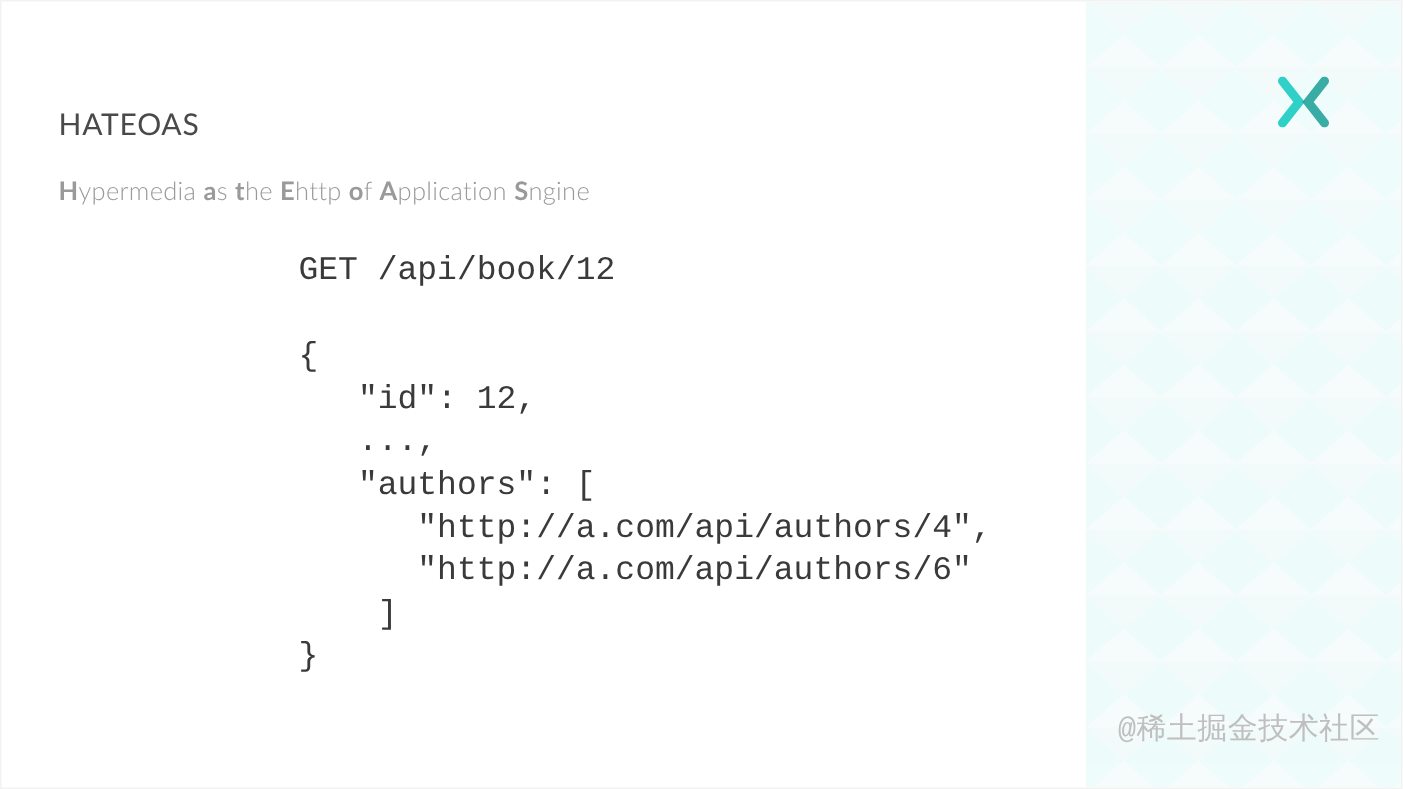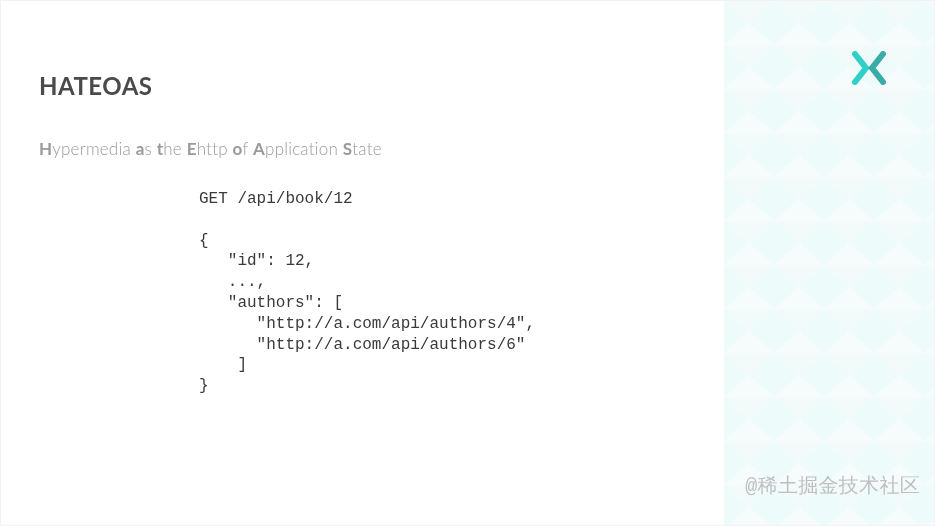--- a/index.html
+++ b/index.html
@@ -28,37 +28,37 @@
     width: 34px;
     height: 34px;
     z-index: 2;
   }
   .content {
     position: relative;
     padding: 70px 38px 0 38px;
     z-index: 1;
   }
   .title {
-    font-size: 24px;
+    font-size: 20px;
     color: #4a4a4a;
     letter-spacing: 0.5px;
-    margin-bottom: 38px;
-    font-weight: 700;
+    margin-bottom: 21px;
+    font-weight: 400;
   }
   .subtitle {
     font-size: 17px;
     color: #9a9a9a;
     font-weight: 300;
     letter-spacing: 0.2px;
   }
   .subtitle .b { font-weight: 700; }
   .code-block {
     margin: 30px 0 0 160px;
     font-family: "Consolas", "Menlo", "Courier New", monospace;
-    font-size: 16px;
+    font-size: 22px;
     line-height: 1.3;
     color: #3a3a3a;
     white-space: pre;
   }
   .watermark {
     position: absolute;
     right: 14px;
     bottom: 26px;
     font-size: 20px;
     color: #bfbfbf;
@@ -85,21 +85,21 @@
 <div class="logo">
   <svg viewBox="0 0 34 34">
     <path d="M3 3 L14 17 L3 31" stroke="#2fd0c8" stroke-width="6" fill="none" stroke-linecap="round"></path>
     <path d="M31 3 L20 17 L31 31" stroke="#1a9e96" stroke-width="6" fill="none" stroke-linecap="round" opacity="0.85"></path>
   </svg>
 </div>
 
 <div class="content">
   <h1 class="title">HATEOAS</h1>
   <p class="subtitle">
-    <span class="b">H</span><span>ypermedia </span><span class="b">a</span><span>s </span><span class="b">t</span><span>he </span><span class="b">E</span><span>http </span><span class="b">o</span><span>f </span><span class="b">A</span><span>pplication </span><span class="b">S</span><span>tate</span>
+    <span class="b">H</span><span>ypermedia </span><span class="b">a</span><span>s </span><span class="b">t</span><span>he </span><span class="b">E</span><span>http </span><span class="b">o</span><span>f </span><span class="b">A</span><span>pplication </span><span class="b">S</span><span>ngine</span>
   </p>
   <pre class="code-block">GET /api/book/12
 
 {
    "id": 12,
    ...,
    "authors": [
       "http://a.com/api/authors/4",
       "http://a.com/api/authors/6"
     ]

